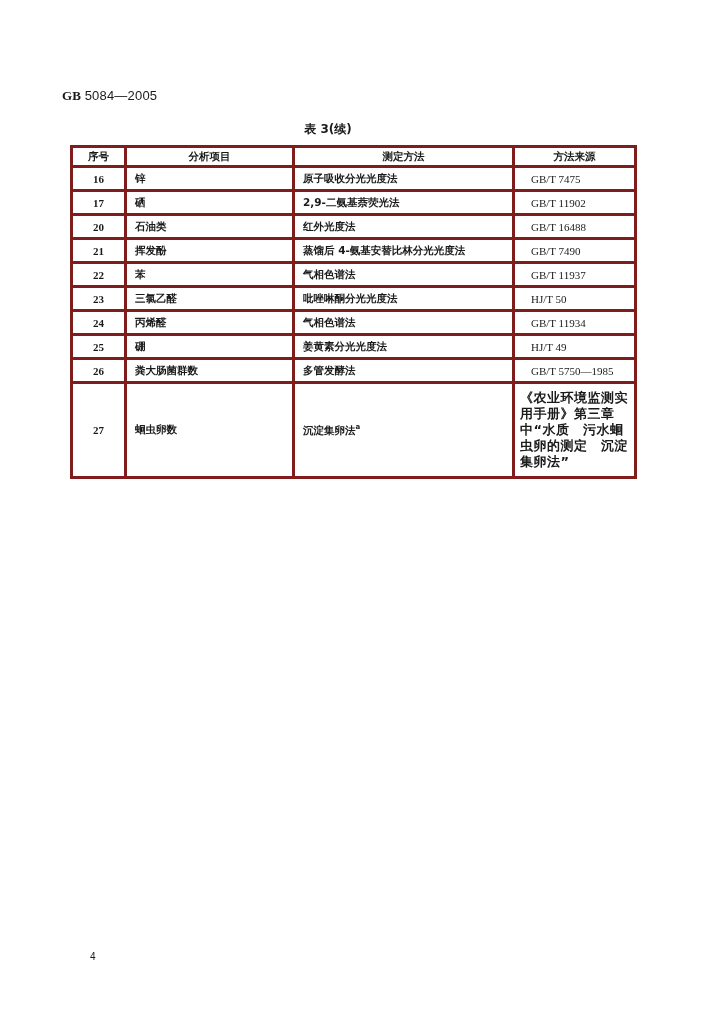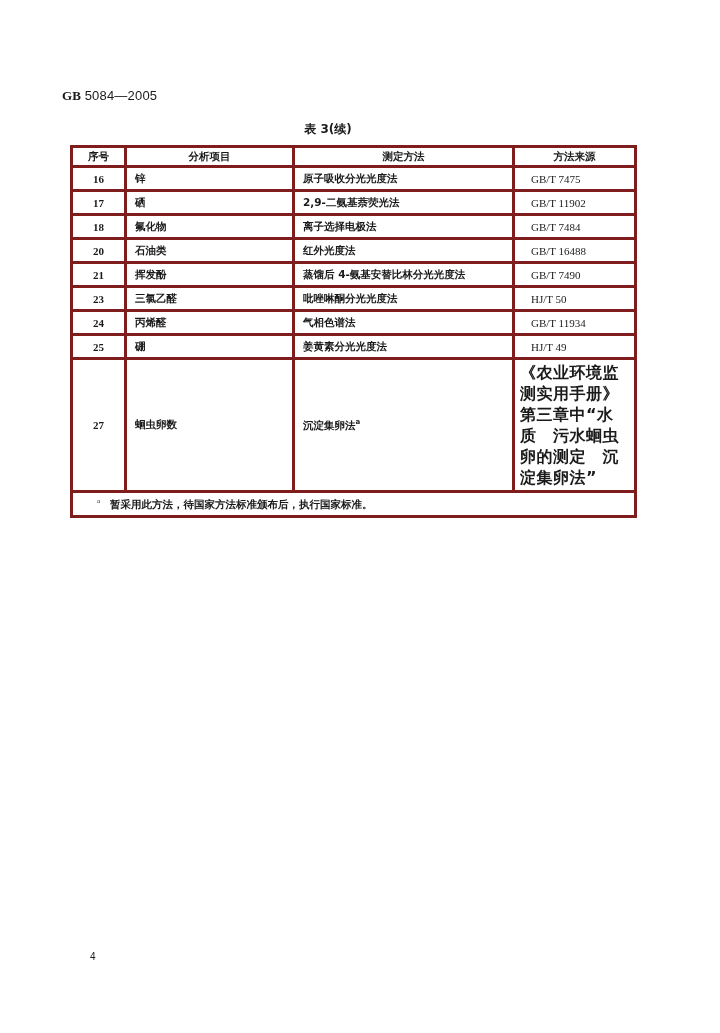--- a/index.html
+++ b/index.html
@@ -83,23 +83,23 @@
       text-align: left;
       font-family: "Liberation Serif", "DejaVu Serif", serif;
       font-size: 11px;
       padding-left: 16px;
     }
     table.data-table tr.tall td {
       height: 88px;
     }
     table.data-table td.wrap {
       white-space: normal;
-      line-height: 21px;
+      line-height: 16px;
       font-family: "DejaVu Sans", sans-serif;
-      font-size: 16px;
+      font-size: 13px;
       font-weight: bold;
       padding: 2px 6px 2px 5px;
       letter-spacing: 0.5px;
     }
     table.data-table tr.footnote td {
       height: 22px;
       text-align: left;
       font-weight: bold;
       padding-left: 24px;
     }
@@ -158,60 +158,63 @@
       <td class="col-method">原子吸收分光光度法</td>
       <td class="col-source">GB/T 7475</td>
     </tr>
     <tr>
       <td class="col-no">17</td>
       <td class="col-item">硒</td>
       <td class="col-method">2,9-二氨基萘荧光法</td>
       <td class="col-source">GB/T 11902</td>
     </tr>
     <tr>
-      <td class="col-no">18</td>
-      <td class="col-item">氟化物</td>
-      <td class="col-method">离子选择电极法</td>
-      <td class="col-source">GB/T 7484</td>
-    </tr>
-    <tr>
       <td class="col-no">20</td>
       <td class="col-item">石油类</td>
       <td class="col-method">红外光度法</td>
       <td class="col-source">GB/T 16488</td>
     </tr>
     <tr>
       <td class="col-no">21</td>
       <td class="col-item">挥发酚</td>
       <td class="col-method">蒸馏后 4-氨基安替比林分光光度法</td>
       <td class="col-source">GB/T 7490</td>
     </tr>
     <tr>
+      <td class="col-no">22</td>
+      <td class="col-item">苯</td>
+      <td class="col-method">气相色谱法</td>
+      <td class="col-source">GB/T 11937</td>
+    </tr>
+    <tr>
       <td class="col-no">23</td>
       <td class="col-item">三氯乙醛</td>
       <td class="col-method">吡唑啉酮分光光度法</td>
       <td class="col-source">HJ/T 50</td>
     </tr>
     <tr>
       <td class="col-no">24</td>
       <td class="col-item">丙烯醛</td>
       <td class="col-method">气相色谱法</td>
       <td class="col-source">GB/T 11934</td>
     </tr>
     <tr>
       <td class="col-no">25</td>
       <td class="col-item">硼</td>
       <td class="col-method">姜黄素分光光度法</td>
       <td class="col-source">HJ/T 49</td>
+    </tr>
+    <tr>
+      <td class="col-no">26</td>
+      <td class="col-item">粪大肠菌群数</td>
+      <td class="col-method">多管发酵法</td>
+      <td class="col-source">GB/T 5750—1985</td>
     </tr>
     <tr class="tall">
       <td class="col-no">27</td>
       <td class="col-item">蛔虫卵数</td>
       <td class="col-method"><span>沉淀集卵法</span><span class="sup">a</span></td>
       <td class="col-source wrap">《农业环境监测实用手册》第三章中“水质　污水蛔虫卵的测定　沉淀集卵法”</td>
     </tr>
-    <tr class="footnote">
-      <td colspan="4"><span class="fn-mark">a</span><span>暂采用此方法，待国家方法标准颁布后，执行国家标准。</span></td>
-    </tr>
   </tbody>
 </table>
 
 <div class="page-number">4</div>
 
 </body></html>

